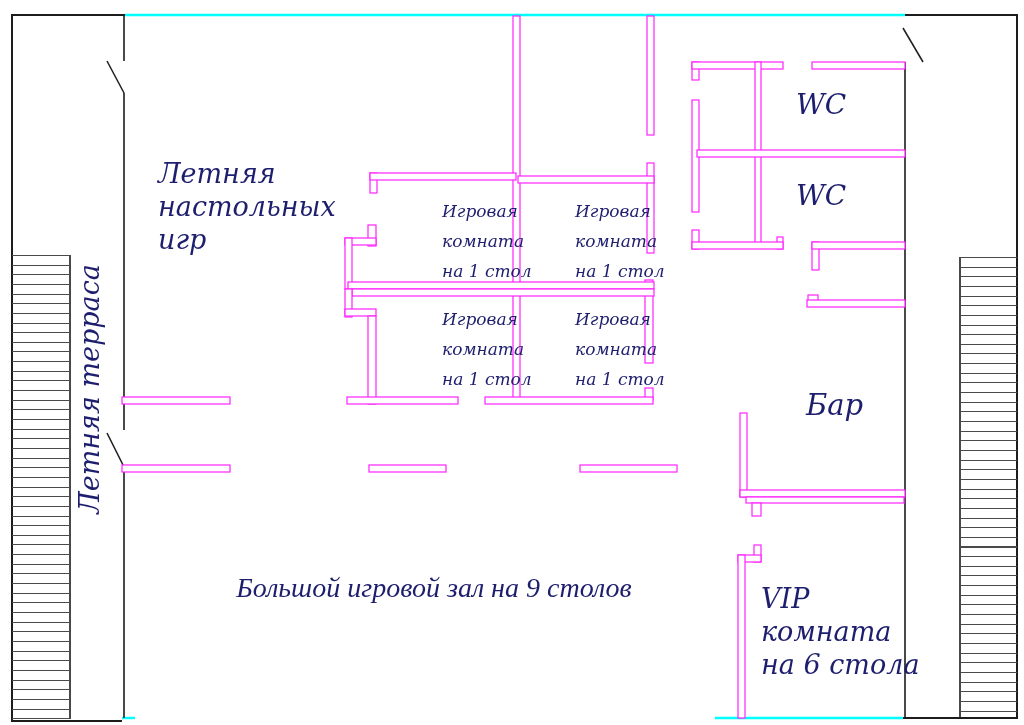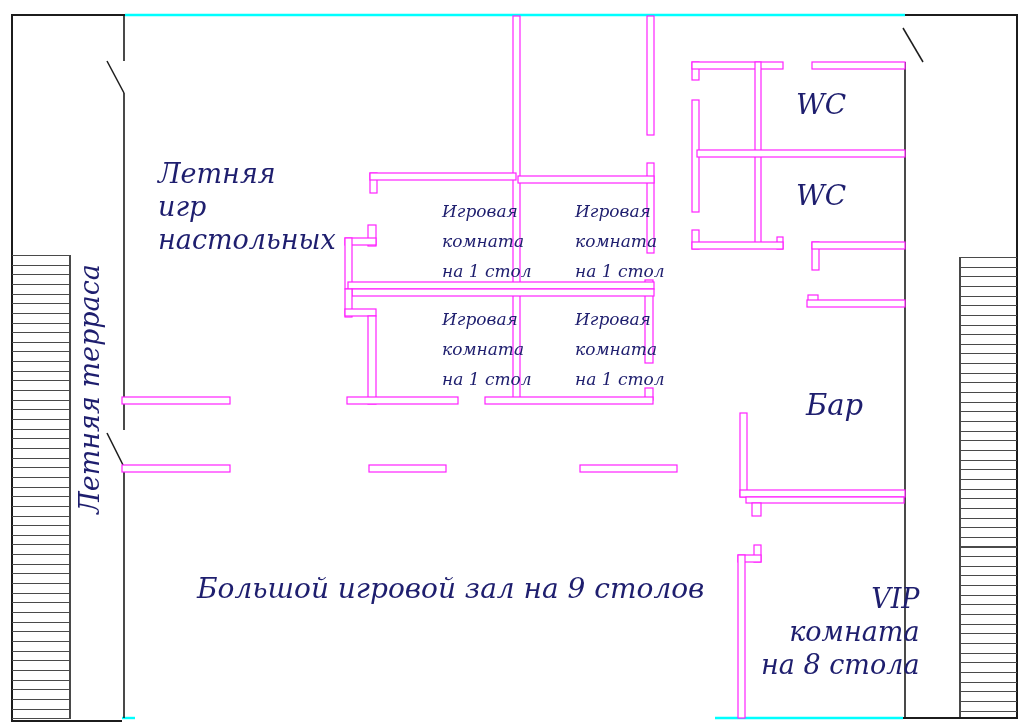--- a/index.html
+++ b/index.html
@@ -43,22 +43,22 @@
     font-size: 27px;
   }
   .room   { font-size: 17px; line-height: 30px; margin-left: 32px; }
   .room-1 { left: 410px; top: 196px; }
   .room-2 { left: 543px; top: 196px; }
   .room-3 { left: 410px; top: 304px; }
   .room-4 { left: 543px; top: 304px; }
   .wc-1   { left: 796px; top: 88px;  font-size: 28px; }
   .wc-2   { left: 796px; top: 179px; font-size: 28px; }
   .bar    { left: 806px; top: 388px; font-size: 29px; }
-  .hall   { left: 197px; top: 572px; width: 474px; text-align: center; font-size: 28px; }
-  .vip    { left: 761px; top: 582px; font-size: 27px; line-height: 33px; text-align: right; }
+  .hall   { left: 197px; top: 572px; width: 474px; text-align: center; font-size: 28px; font-family: Liberation Serif, serif; }
+  .vip    { left: 761px; top: 582px; font-size: 27px; line-height: 33px; }
 </style>
 </head>
 <body>
 
 <div class="plan">
 
   <svg width="1024" height="725" viewBox="0 0 1024 725">
 
     <g>
       <line class="c" x1="125" y1="15" x2="905" y2="15"></line>
@@ -140,22 +140,22 @@
       <rect class="w" x="738" y="555" width="23" height="7"></rect>
       <rect class="w" x="738" y="555" width="7" height="163"></rect>
     </g>
   </svg>
 
   <div class="stairs stairs-left"></div>
   <div class="stairs stairs-right"></div>
 
   <div class="label shop">
     <div>Летняя</div>
+    <div>настольных</div>
     <div>игр</div>
-    <div>настольных</div>
   </div>
 
   <div class="label terrace">Летняя терраса</div>
 
   <div class="label room room-1">
     <div>Игровая</div>
     <div>комната</div>
     <div>на 1 стол</div>
   </div>
   <div class="label room room-2">
@@ -177,16 +177,16 @@
   <div class="label wc-1">WC</div>
   <div class="label wc-2">WC</div>
 
   <div class="label bar">Бар</div>
 
   <div class="label hall">Большой игровой зал на 9 столов</div>
 
   <div class="label vip">
     <div>VIP</div>
     <div>комната</div>
-    <div>на 8 стола</div>
+    <div>на 6 стола</div>
   </div>
 
 </div>
 
 </body></html>

